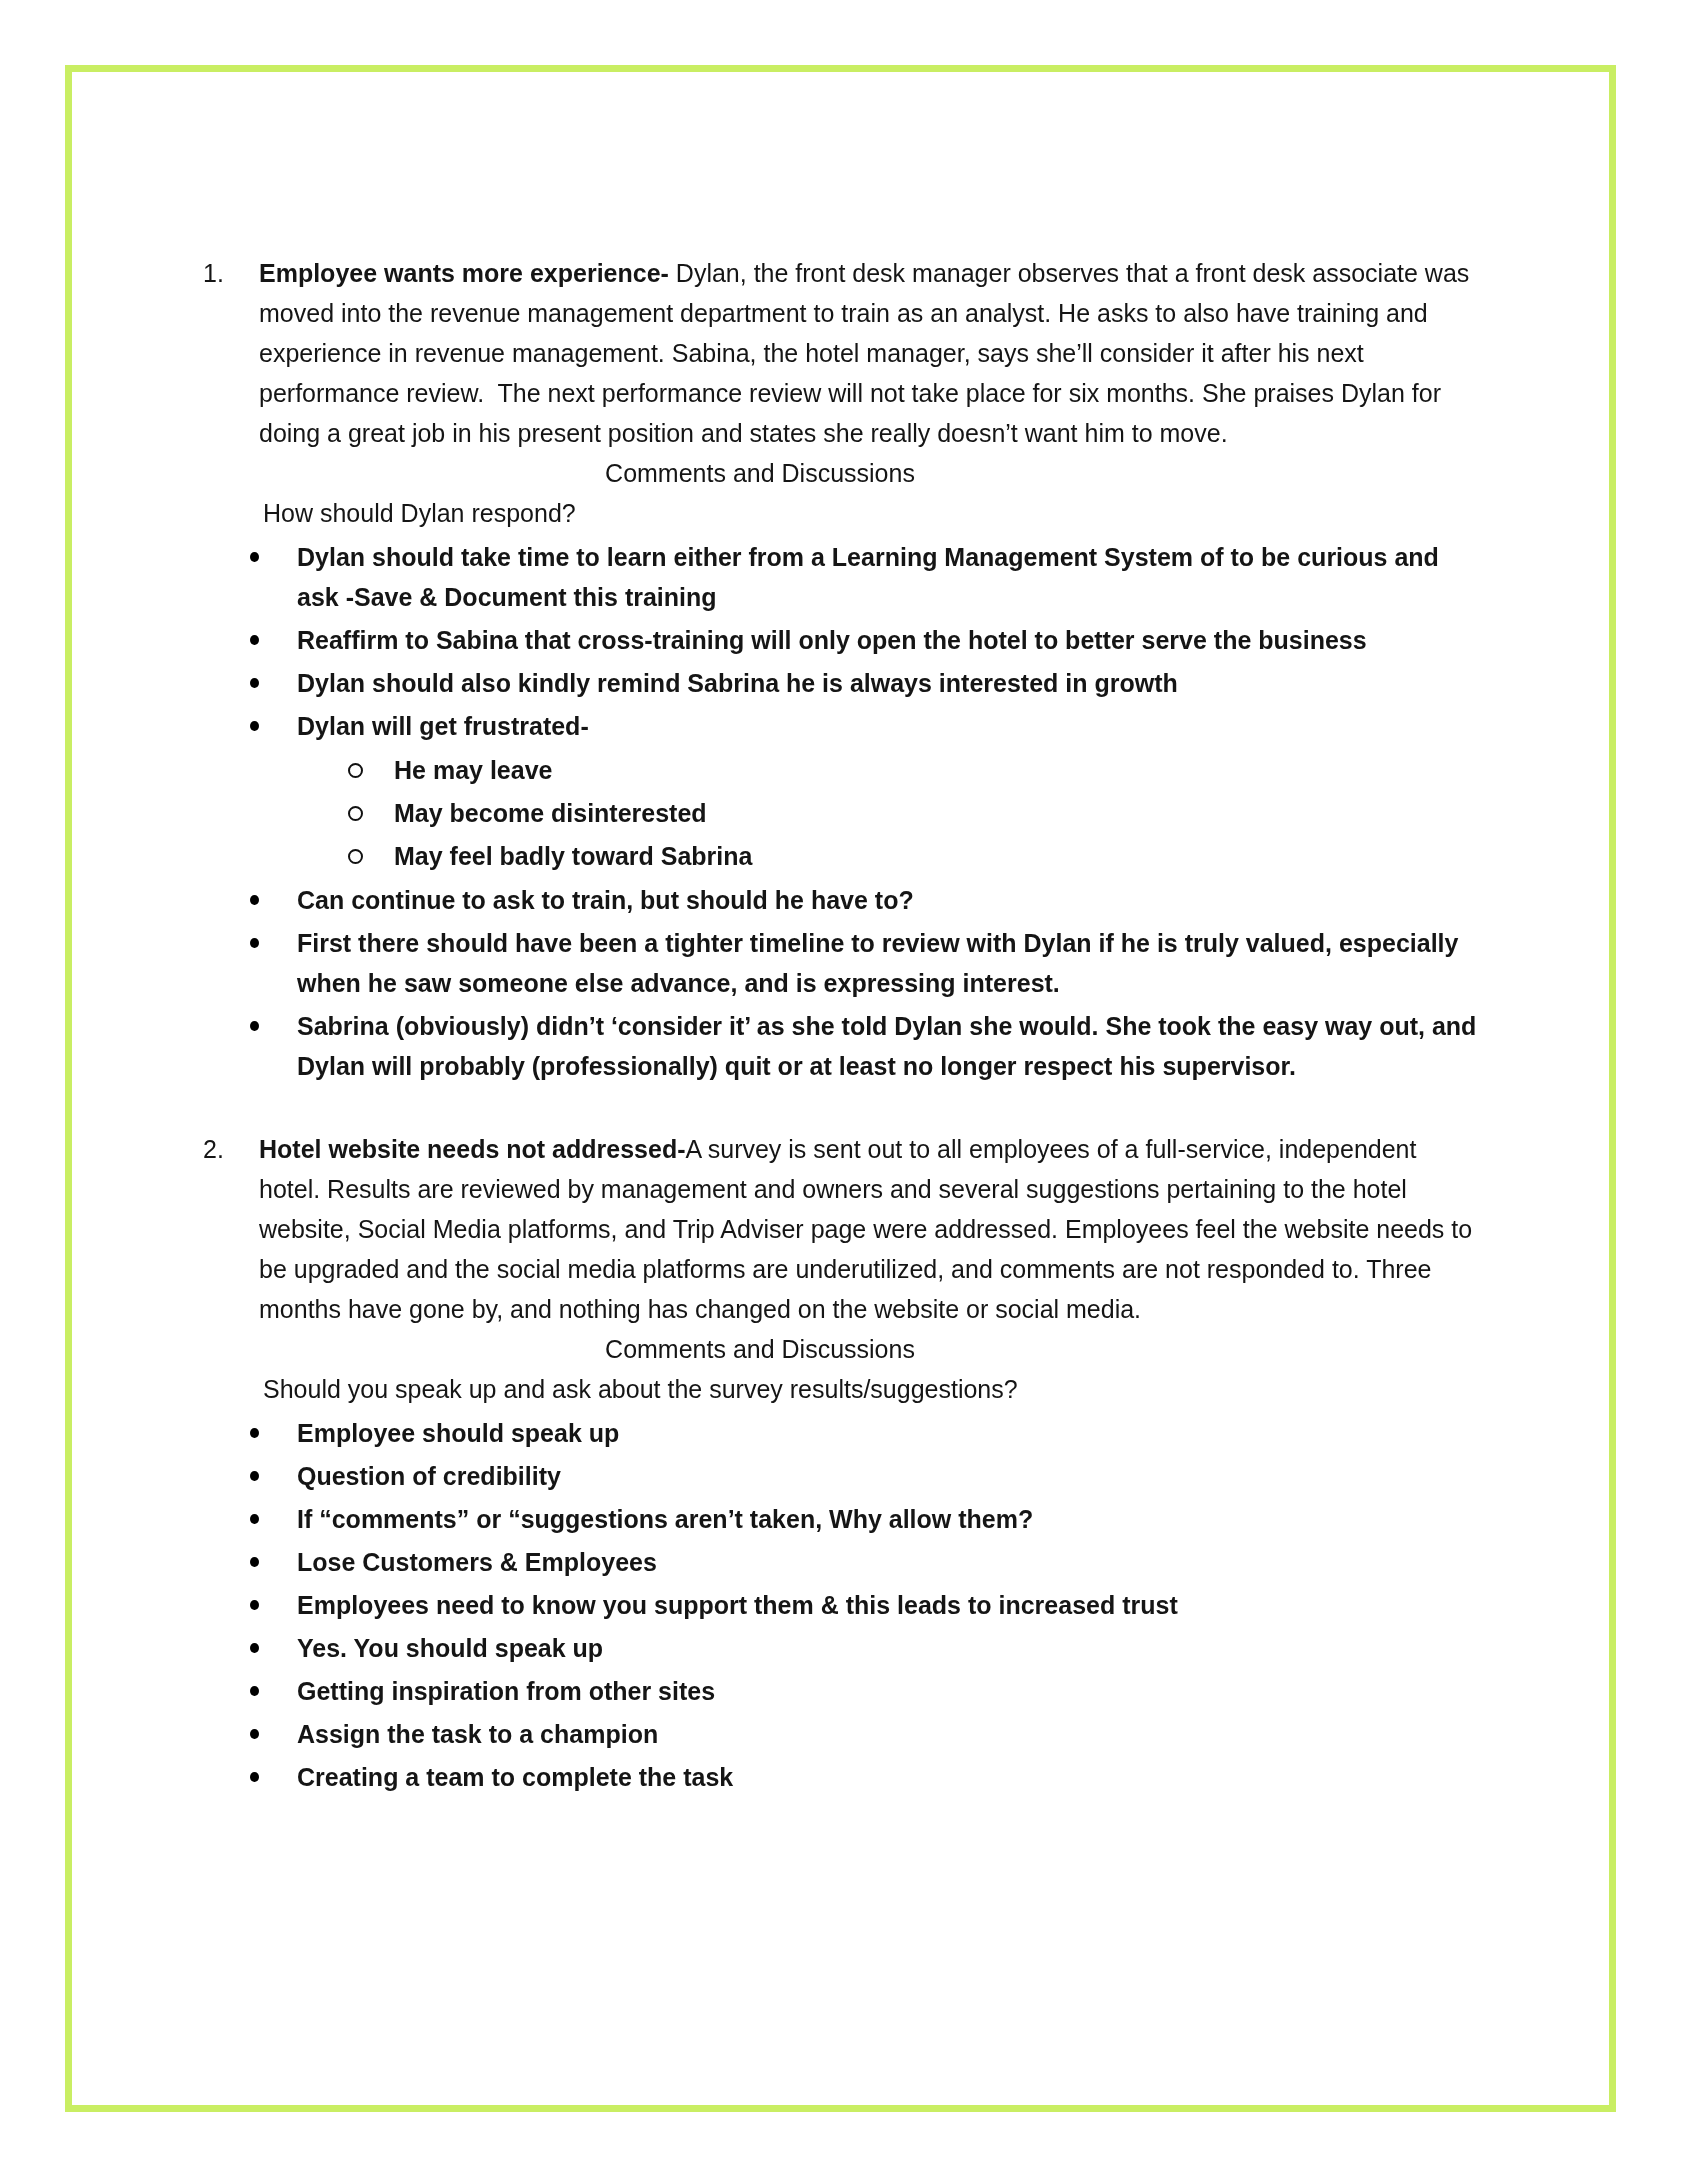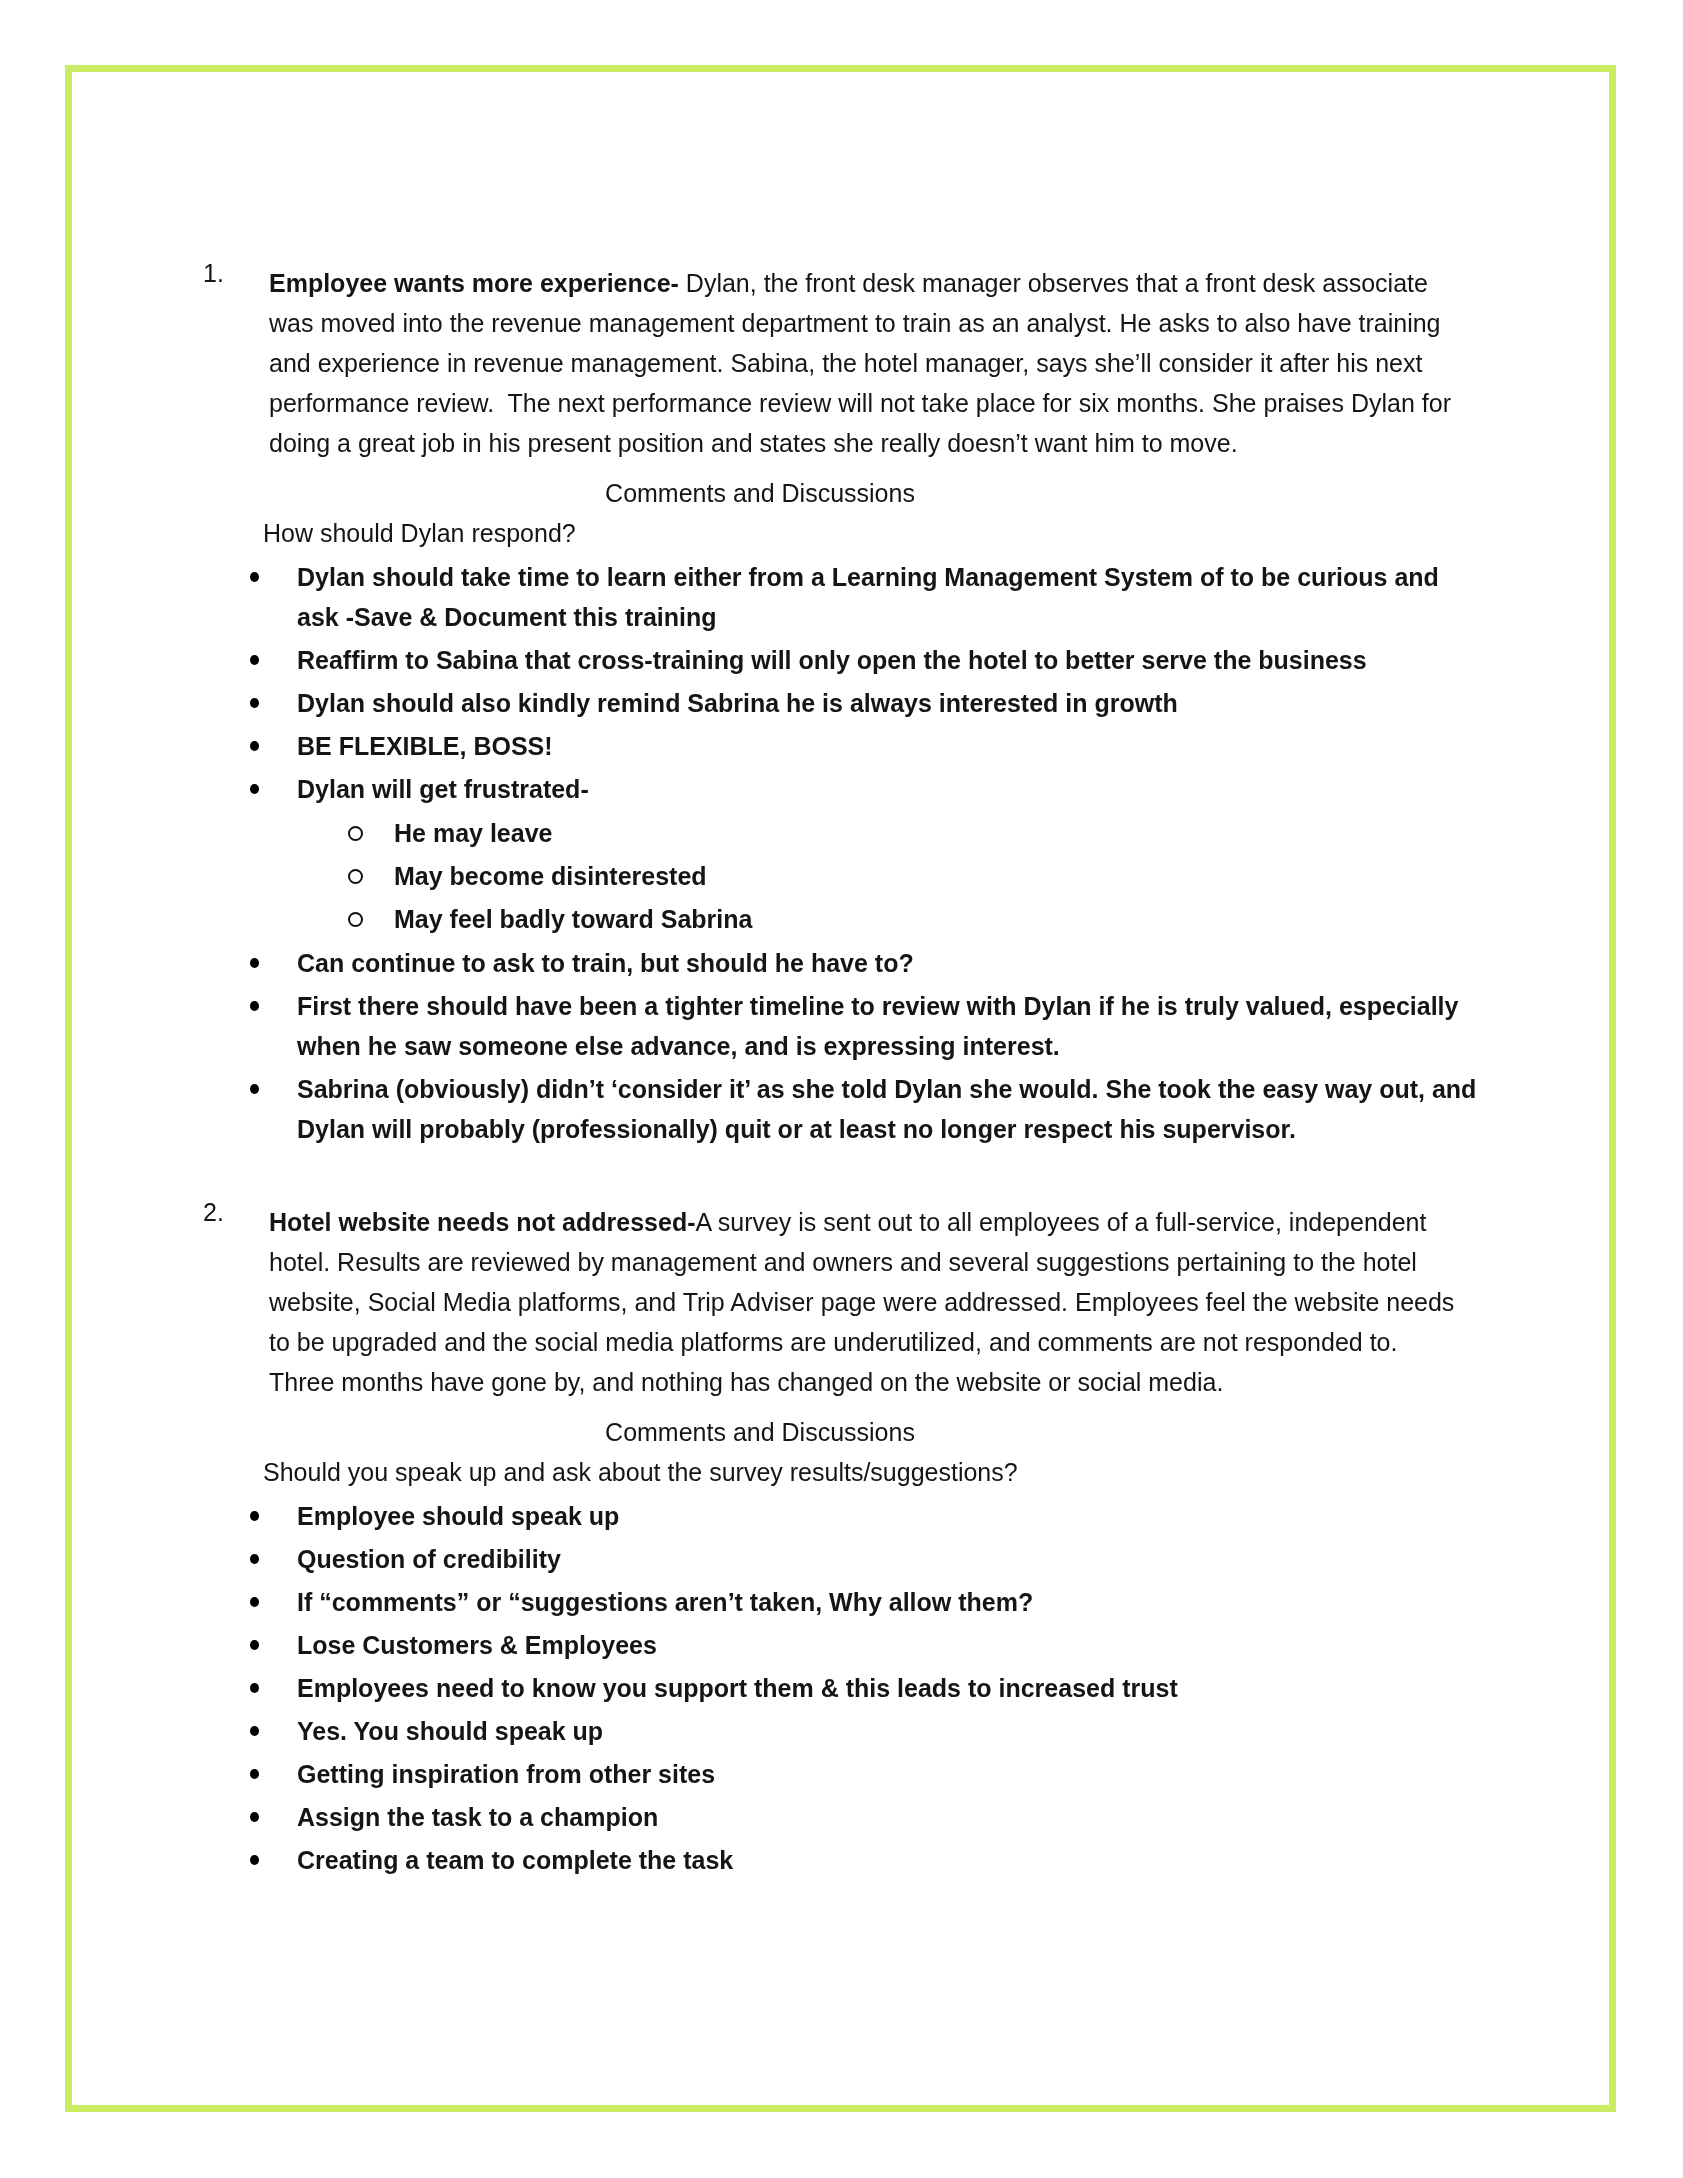--- a/index.html
+++ b/index.html
@@ -39,21 +39,21 @@
   .case-num {
     flex: 0 0 63px;
     padding-left: 7px;
     box-sizing: border-box;
   }
   .case-body {
     flex: 1 1 auto;
     max-width: 1220px;
   }
   .para {
-    margin: 10px;
+    margin: 0;
     white-space: pre-wrap;
   }
   .para b { font-weight: bold; }
   .centered-heading {
     width: 1002px;
     text-align: center;
     font-weight: normal;
     margin: 0;
   }
   .question {
@@ -135,24 +135,20 @@
           <li class="bullet-item">
               <span class="b-marker"></span>
               <span class="b-text">Reaffirm to Sabina that cross-training will only open the hotel to better serve the business</span>
             </li>
           <li class="bullet-item">
               <span class="b-marker"></span>
               <span class="b-text">Dylan should also kindly remind Sabrina he is always interested in growth</span>
             </li>
           <li class="bullet-item">
               <span class="b-marker"></span>
-              <span class="b-text">BE FLEXIBLE, BOSS!</span>
-            </li>
-          <li class="bullet-item">
-              <span class="b-marker"></span>
               <span class="b-text">Dylan will get frustrated-</span>
             </li>
         </ul>
 
         <ul class="sublist">
           <li class="sub-bullet-item">
               <span class="o-marker"></span>
               <span class="b-text">He may leave</span>
             </li>
           <li class="sub-bullet-item">

